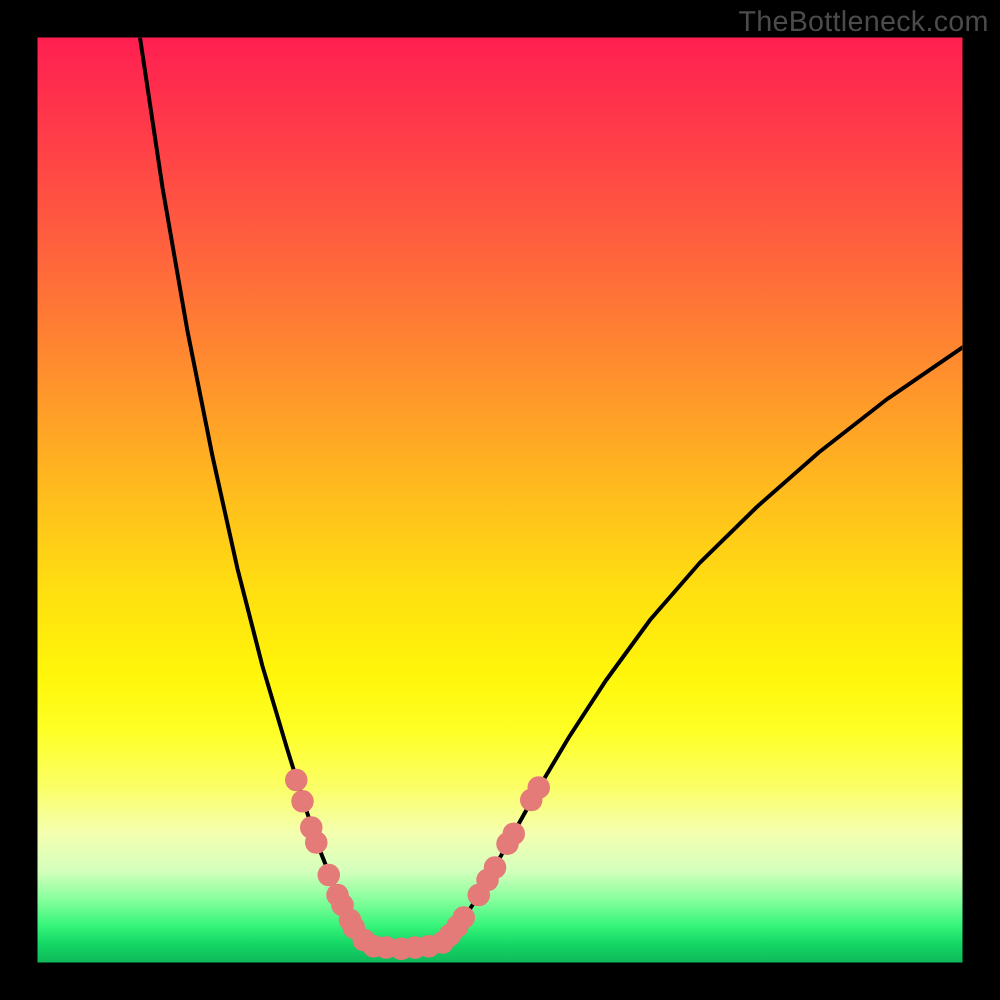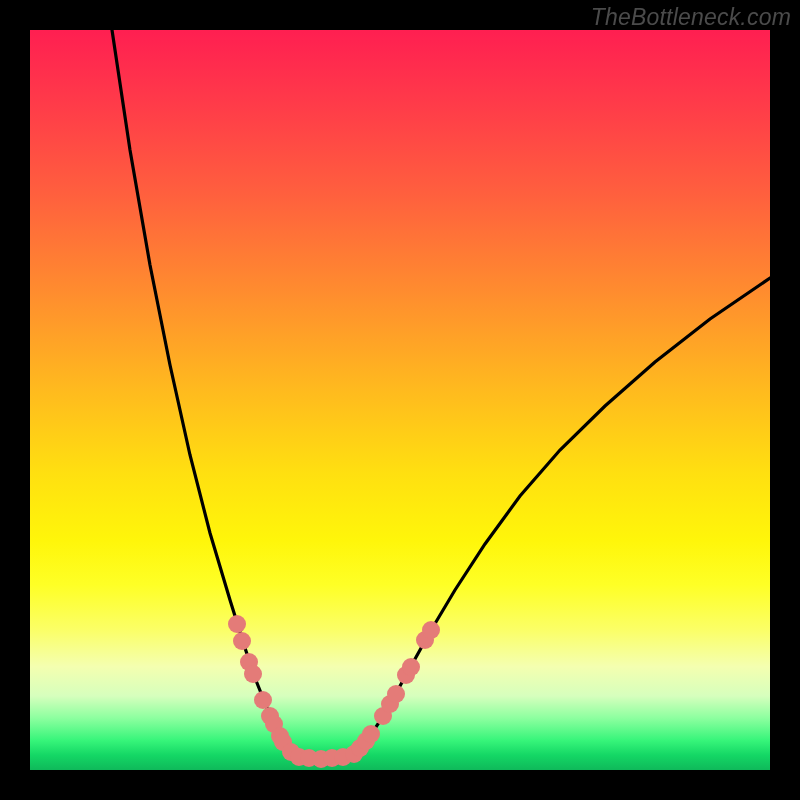--- a/index.html
+++ b/index.html
@@ -9,21 +9,20 @@
     height: 800px;
     overflow: hidden;
     background: #000;
     font-family: Arial, Helvetica, sans-serif;
   }
   .stage {
     position: relative;
     width: 799px;
     height: 800px;
     background: #000;
-    font-style: italic;
   }
   .plot {
     position: absolute;
     left: 30px;
     top: 30px;
     width: 740px;
     height: 740px;
     background: linear-gradient(to bottom,
       #ff1f51 0%,
       #ff3b49 10%,

